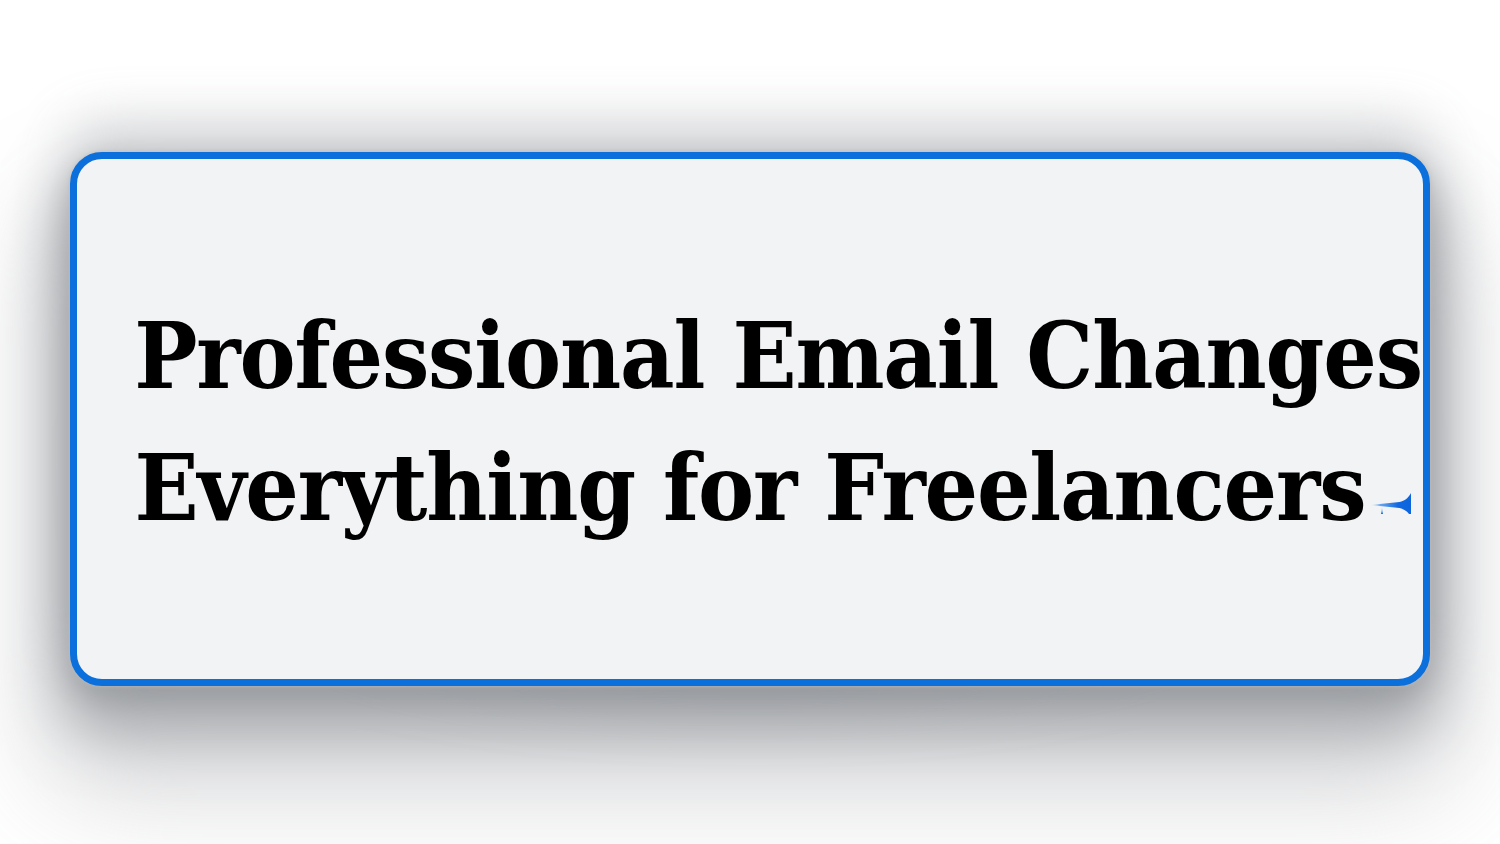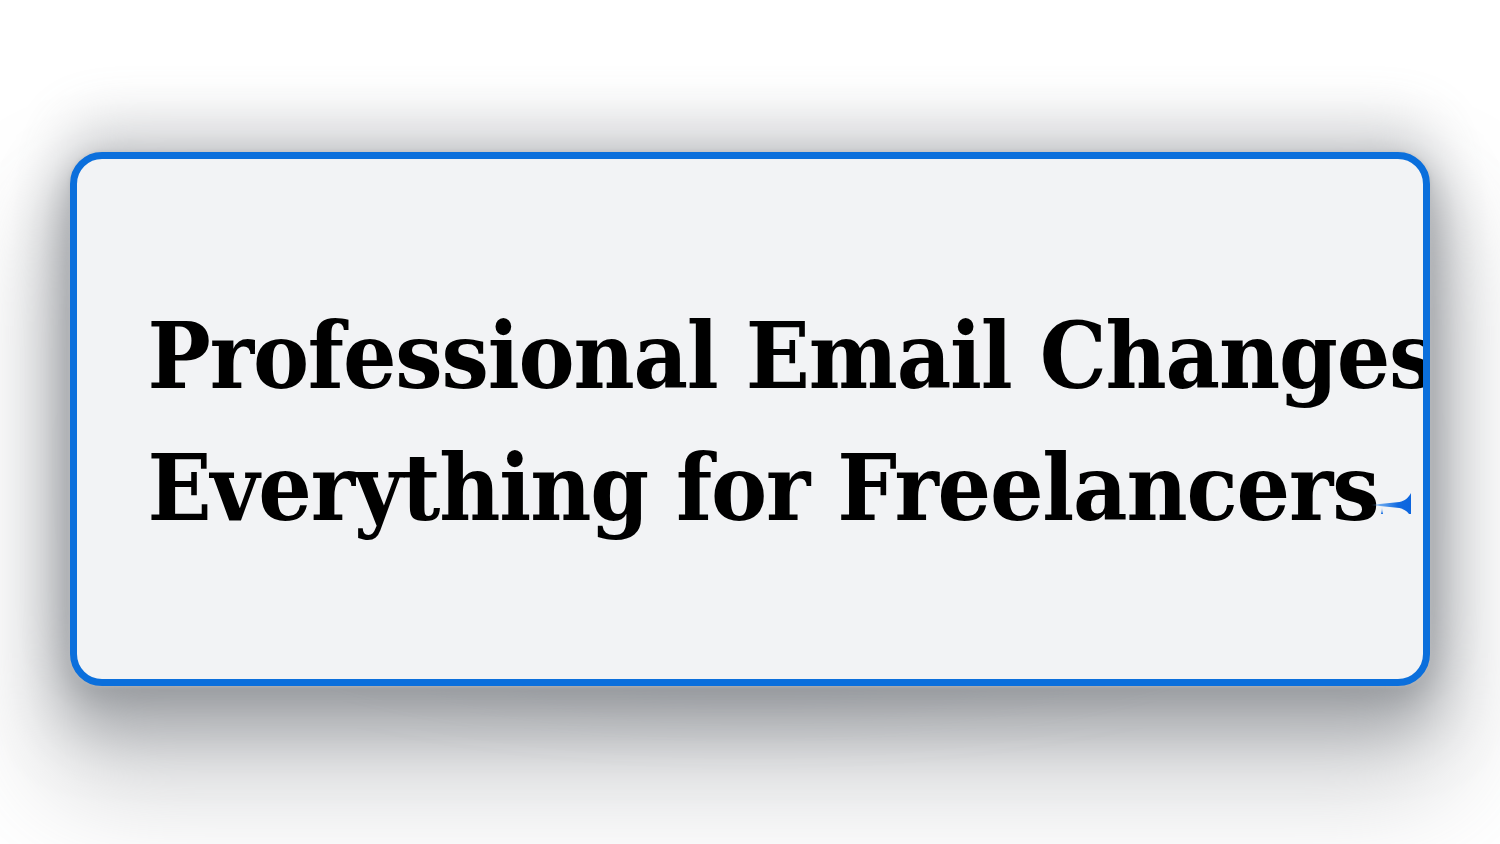--- a/index.html
+++ b/index.html
@@ -73,21 +73,20 @@
 
   .card-inner {
     position: absolute;
     left: 0;
     top: 0;
     right: 0;
     bottom: 0;
     display: flex;
     align-items: center;
     justify-content: center;
-    padding-left: 14px;
   }
 
   .headline-wrap {
     position: relative;
     width: 100%;
     text-align: center;
     padding-top: 6px;
   }
 
   .headline {

